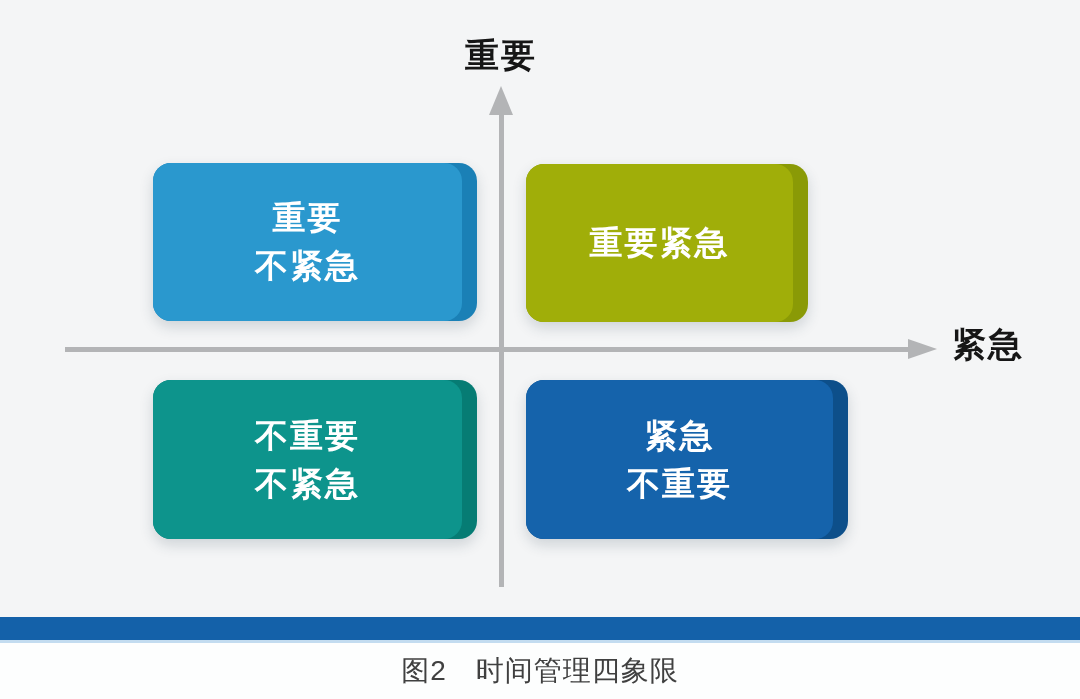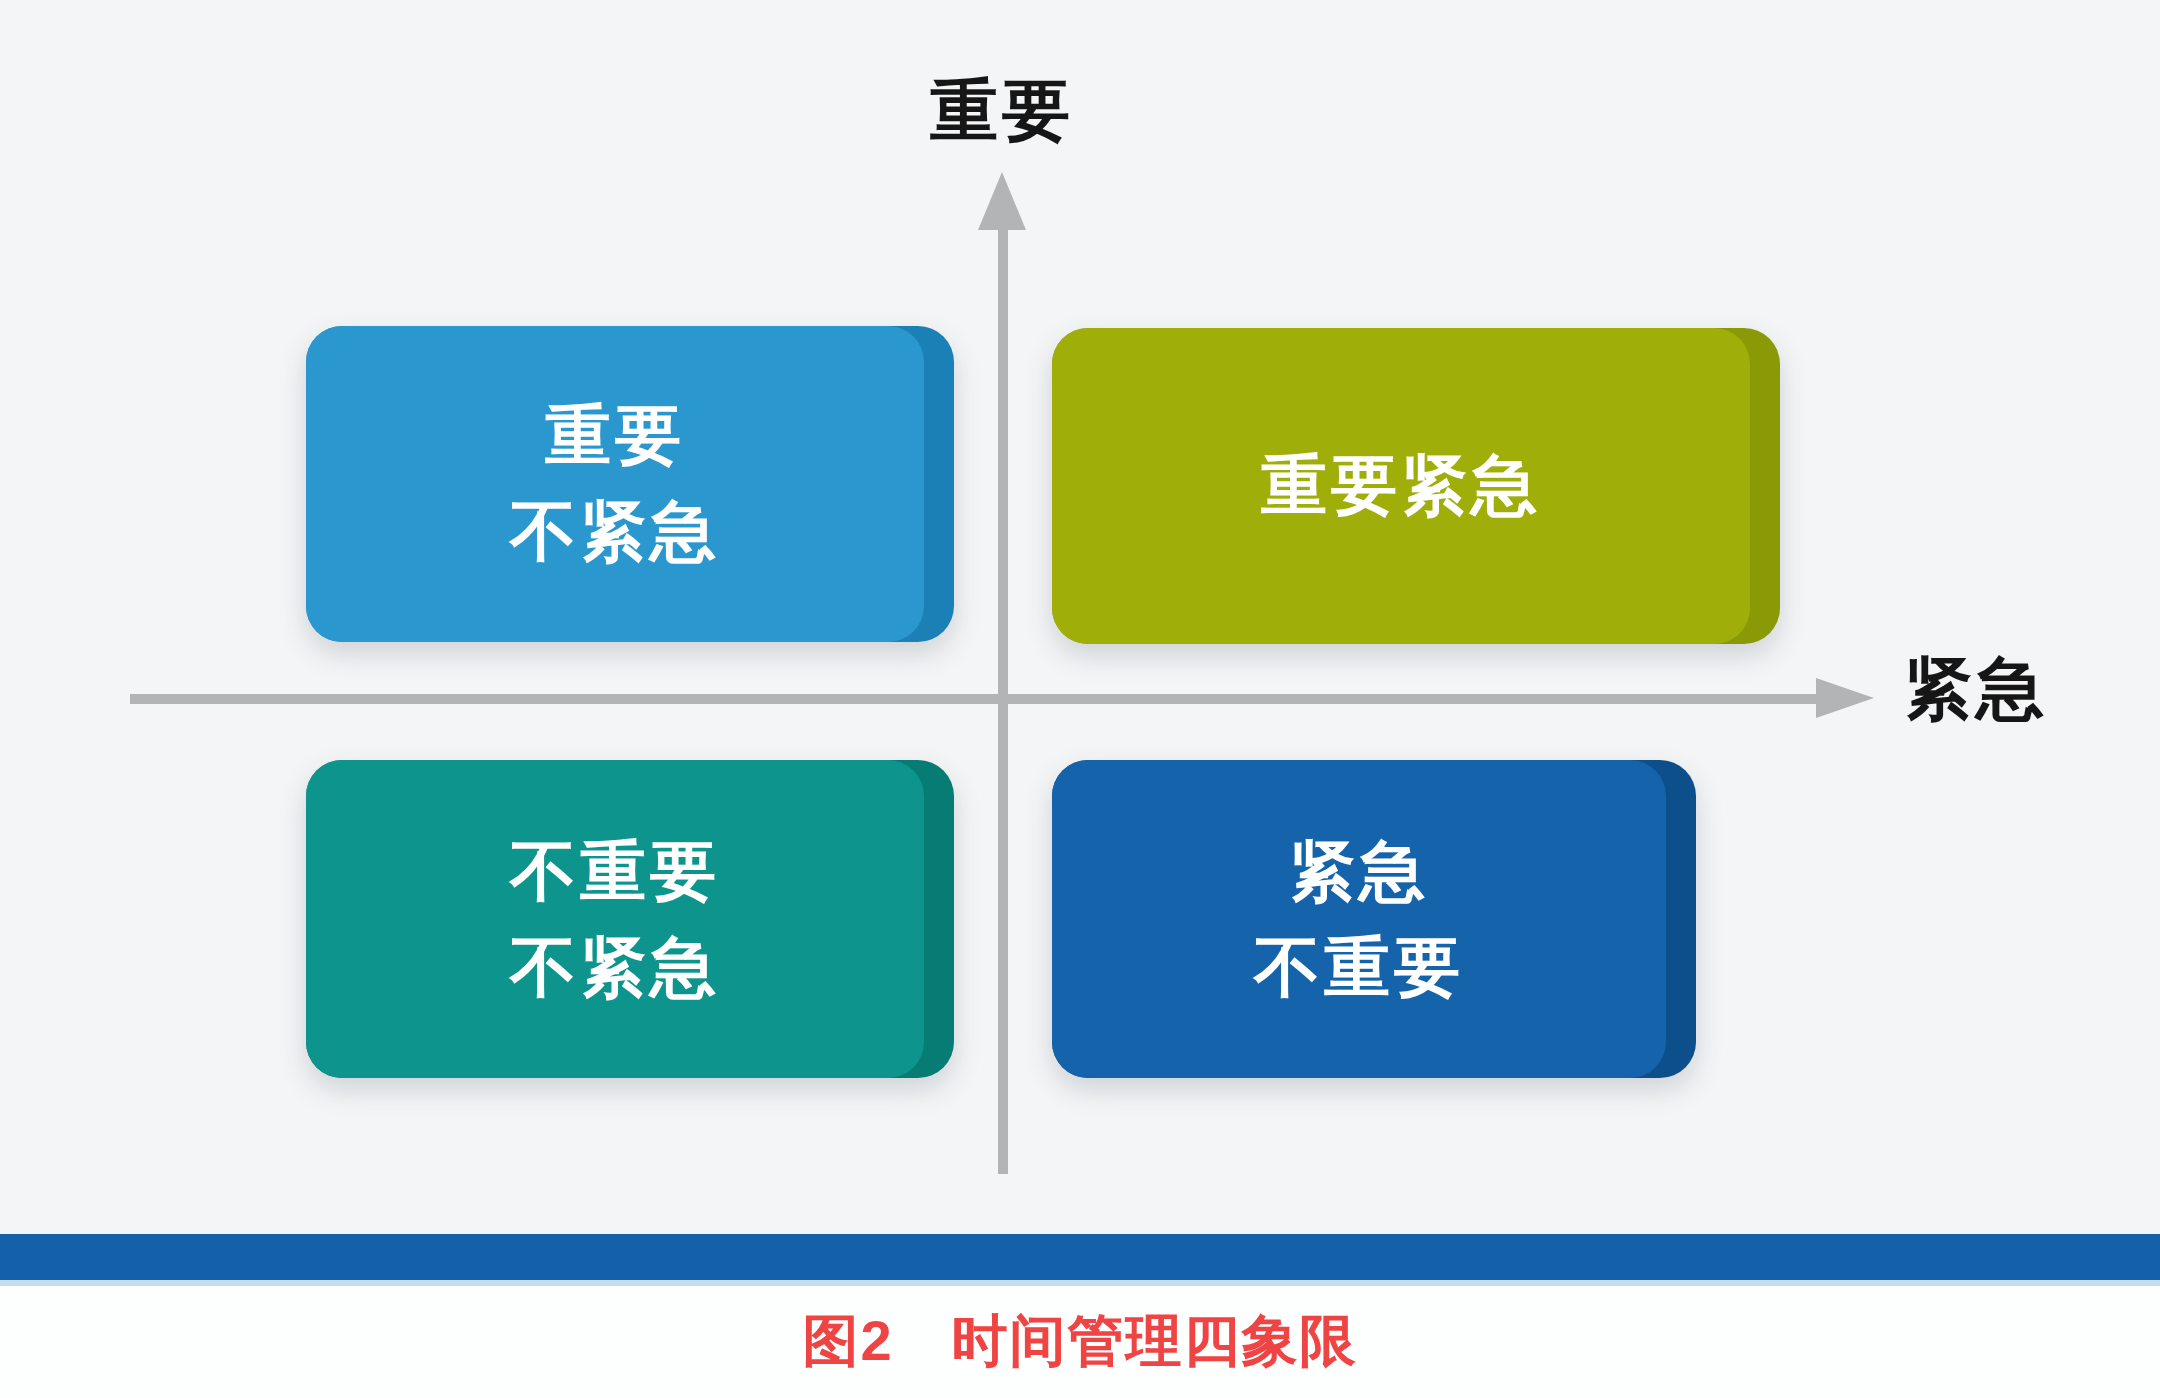--- a/index.html
+++ b/index.html
@@ -77,21 +77,21 @@
     align-items: center;
     justify-content: center;
     color: #ffffff;
     font-weight: bold;
     font-size: 33px;
     line-height: 1.45;
     letter-spacing: 2px;
     text-align: center;
   }
   .quad.tl { left: 153px; top: 163px; width: 324px; height: 158px; }
-  .quad.tr { left: 526px; top: 164px; width: 364px; height: 158px; }
+  .quad.tr { left: 526px; top: 164px; width: 282px; height: 158px; }
   .quad.bl { left: 153px; top: 380px; width: 324px; height: 159px; }
   .quad.br { left: 526px; top: 380px; width: 322px; height: 159px; }
 
   
   .divider-bar {
     position: absolute;
     left: 0; top: 617px;
     width: 1080px; height: 23px;
     background: var(--bar, #1461a9);
   }
@@ -106,24 +106,23 @@
     position: absolute;
     left: 0; top: 643px;
     width: 1080px; height: 56px;
     background: #fdfefe;
     display: flex;
     align-items: center;
     justify-content: center;
   }
   .caption-text {
     font-size: 28px;
-    color: #ef4444;
+    color: #404040;
     letter-spacing: 1px;
     white-space: pre;
-    font-weight: bold;
   }
 </style>
 </head>
 <body>
 
 <div class="screen">
   <div class="chart-area"></div>
 
   <div class="axis-v"></div>
   <div class="arrow-up"></div>

